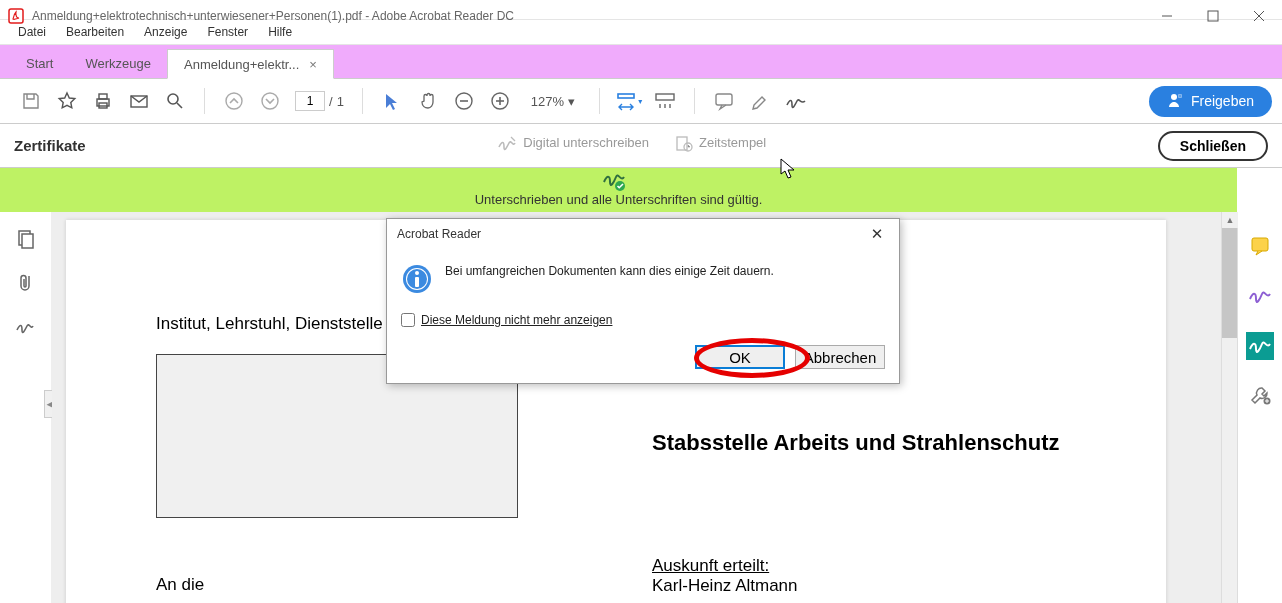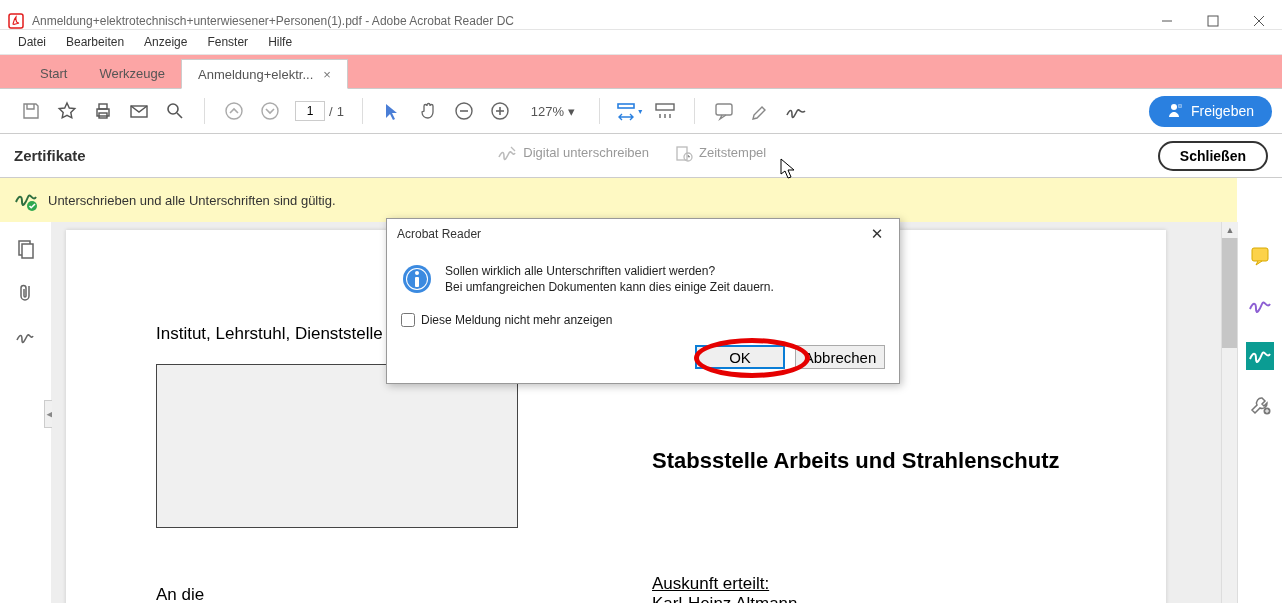--- a/index.html
+++ b/index.html
@@ -1,30 +1,30 @@
 <!DOCTYPE html>
 <html><head>
 <meta charset="utf-8">
 <style>
 * { box-sizing: border-box; margin: 0; padding: 0; font-family: "Segoe UI", Arial, sans-serif; }
 body { width: 1282px; height: 603px; background: #fff; overflow: hidden; position: relative; }
 
 
-.titlebar { height: 30px; background: #fff; display: flex; align-items: center; padding: 12px 0 0 8px; border-bottom: 1px solid #e5e5e5; }
+.titlebar { height: 20px; background: #fff; display: flex; align-items: center; padding: 12px 0 0 8px; border-bottom: 1px solid #e5e5e5; }
 .app-icon { width: 16px; height: 16px; margin-right: 8px; }
 .title-text { font-size: 12px; color: #666; flex: 1; }
 .win-btns { display: flex; }
 .win-btn { width: 46px; height: 30px; display: flex; align-items: center; justify-content: center; color: #555; font-size: 14px; }
 
 
 .menubar { height: 25px; display: flex; align-items: center; padding: 0 8px; border-bottom: 1px solid #e5e5e5; }
 .menu-item { font-size: 12px; color: #333; padding: 0 10px; height: 100%; display: flex; align-items: center; }
 
 
-.doc-tabs { height: 34px; display: flex; align-items: flex-end; background: #fca5a5; border-bottom: 1px solid #ccc; padding-left: 24px; }
+.doc-tabs { height: 34px; display: flex; align-items: flex-end; background: #f0abfc; border-bottom: 1px solid #ccc; padding-left: 10px; }
 .doc-tab { display: flex; align-items: center; padding: 0 16px; height: 30px; font-size: 13px; color: #555; }
 .doc-tab.active { background: #fff; border: 1px solid #ccc; border-bottom: 1px solid #fff; position: relative; top: 1px; }
 .doc-tab .close { margin-left: 10px; font-size: 13px; color: #777; }
 
 
 .toolbar { height: 45px; display: flex; align-items: center; padding: 0 10px; border-bottom: 1px solid #ccc; }
 .tb-group { display: flex; align-items: center; gap: 14px; padding: 0 10px; }
 .tb-sep { width: 1px; height: 26px; background: #ddd; margin: 0 8px; }
 .tb-icon { width: 22px; height: 22px; display: flex; align-items: center; justify-content: center; color: #555; }
 .tb-icon svg { overflow: visible; }
@@ -35,54 +35,54 @@
 
 
 .cert-bar { height: 44px; display: flex; align-items: center; padding: 0 14px; border-bottom: 1px solid #ccc; }
 .cert-title { font-size: 15px; font-weight: 600; color: #333; margin-right: 40px; }
 .cert-actions { display: flex; align-items: center; gap: 26px; margin-left: auto; margin-right: auto; }
 .cert-action { display: flex; gap: 6px; font-size: 13px; color: #999; }
 .cert-action.active { color: #2a80e0; }
 .close-pill { border: 2px solid #333; border-radius: 20px; padding: 5px 20px; font-size: 14px; font-weight: 600; margin-left: 20px; }
 
 
-.sig-bar { height: 44px; background: #fef9c3; display: flex; align-items: center; padding: 0 14px; width: 1237px; }
+.sig-bar { height: 44px; background: #bef264; display: flex; align-items: center; padding: 0 14px; width: 1237px; flex-direction: column; }
 .sig-icon { width: 24px; height: 24px; margin-right: 10px; }
 .sig-text { flex: 1; font-size: 13px; color: #333; }
 .sig-btn { border: 2px solid #333; border-radius: 20px; padding: 5px 18px; font-size: 13px; font-weight: 600; }
 
 
 .content-area { position: relative; display: flex; height: 424px; }
 .left-strip { width: 52px; background: #fff; display: flex; flex-direction: column; align-items: center; padding-top: 16px; gap: 22px; border-right: 1px solid #eee; position: relative; }
 .left-collapse { position: absolute; top: 178px; left: 44px; width: 12px; height: 28px; background: #f0f0f0; border: 1px solid #ccc; display: flex; align-items: center; justify-content: center; font-size: 9px; color: #888; }
 .doc-view { flex: 1; background: #eee; overflow: hidden; position: relative; padding: 8px 0 0 14px; }
 .page { width: 1100px; background: #fff; padding: 94px 90px 0 90px; height: 500px; position: relative; box-shadow: 0 0 4px rgba(0,0,0,.15); }
 .inst-line { font-family: Arial; font-size: 17px; color: #000; }
 .sig-box { width: 362px; height: 164px; border: 1px solid #444; background: #f0f0f0; margin-top: 20px; }
 .addr-block { font-family: Arial; font-size: 17px; line-height: 1.35; margin-top: 56px; }
-.right-col { position: absolute; left: 586px; top: 218px; font-family: Arial; }
+.right-col { position: absolute; left: 586px; top: 210px; font-family: Arial; }
 .stabs-title { font-size: 22px; font-weight: bold; }
 .ausk { font-size: 17px; position: absolute; top: 126px; }
 .ausk u { text-decoration: underline; }
 .right-strip { width: 45px; background: #fff; border-left: 1px solid #ddd; display: flex; flex-direction: column; align-items: center; padding-top: 20px; gap: 22px; }
 .right-strip .r-icon { width: 28px; height: 28px; display: flex; align-items: center; justify-content: center; }
 .r-teal { background: #0b9c93; width: 45px; height: 40px; }
 .scroll-v { width: 16px; background: #f0f0f0; border-left: 1px solid #ddd; position: relative; }
 .scroll-thumb { position: absolute; top: 0; width: 100%; height: 100px; background: #c6c6c6; }
 .scroll-arrow { width: 16px; height: 16px; display: flex; align-items: center; justify-content: center; font-size: 9px; color: #777; background: #f0f0f0; }
 
 
 .dialog { position: absolute; left: 386px; top: 218px; width: 514px; background: #fff; border: 1px solid #999; box-shadow: 2px 2px 8px rgba(0,0,0,.25); z-index: 50; }
 .dlg-title { height: 30px; display: flex; align-items: center; padding: 0 10px; font-size: 12px; color: #333; }
 .dlg-close-x { margin-left: auto; font-size: 15px; color: #333; width: 24px; text-align: center; }
 .dlg-body { padding: 14px 14px 14px 14px; }
 .dlg-row1 { display: flex; gap: 12px; }
 .info-circle { width: 32px; height: 32px; flex-shrink: 0; }
 .dlg-msg { font-size: 12px; line-height: 1.35; color: #222; }
-.dlg-check { display: flex; align-items: center; gap: 6px; margin-top: 18px; font-size: 12px; color: #222; }
+.dlg-check { display: flex; align-items: center; gap: 6px; margin-top: 18px; font-size: 12px; color: #222; text-decoration: underline; }
 .dlg-check input { width: 14px; height: 14px; }
 .dlg-btns { display: flex; gap: 10px; justify-content: flex-end; margin-top: 18px; position: relative; }
 .dlg-btn { width: 90px; height: 24px; border: 1px solid #aaa; background: #efefef; font-size: 15px; display: flex; align-items: center; justify-content: center; }
 .dlg-btn.primary { border: 2px solid #0a7dd6; }
 .red-highlight { position: absolute; border: 5px solid #e50000; border-radius: 50%; width: 116px; height: 40px; left: 694px; top: 338px; z-index: 60; pointer-events: none; }
 
 
 .cursor { position: absolute; left: 780px; top: 158px; z-index: 70; pointer-events: none; }
 </style>
 </head>
@@ -380,21 +380,20 @@
       <span class="info-circle">
         <svg viewBox="0 0 32 32">
             <circle cx="16" cy="16" r="14" fill="#3b8ae0"></circle>
             <circle cx="16" cy="16" r="11" fill="#fff"></circle>
             <circle cx="16" cy="16" r="10" fill="#3b8ae0"></circle>
             <circle cx="16" cy="10" r="2" fill="#fff"></circle>
             <rect x="14" y="14" width="4" height="10" rx="1" fill="#fff"></rect>
           </svg>
       </span>
       <div class="dlg-msg">
-        <div>Sollen wirklich alle Unterschriften validiert werden?</div>
         <div>Bei umfangreichen Dokumenten kann dies einige Zeit dauern.</div>
       </div>
     </div>
     <label class="dlg-check">
       <input type="checkbox" style="">
       <span>Diese Meldung nicht mehr anzeigen</span>
     </label>
     <div class="dlg-btns">
       <div class="dlg-btn primary">OK</div>
       <div class="dlg-btn">Abbrechen</div>

